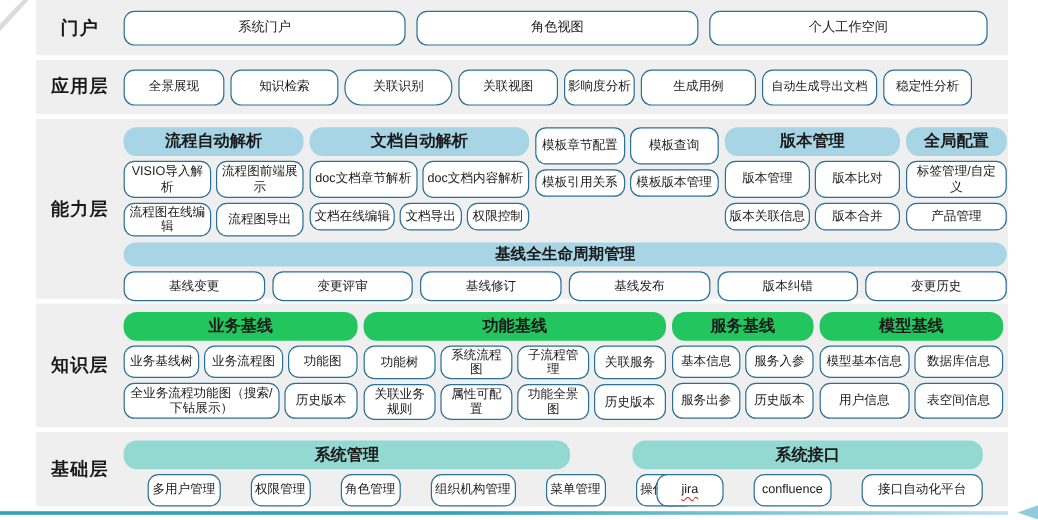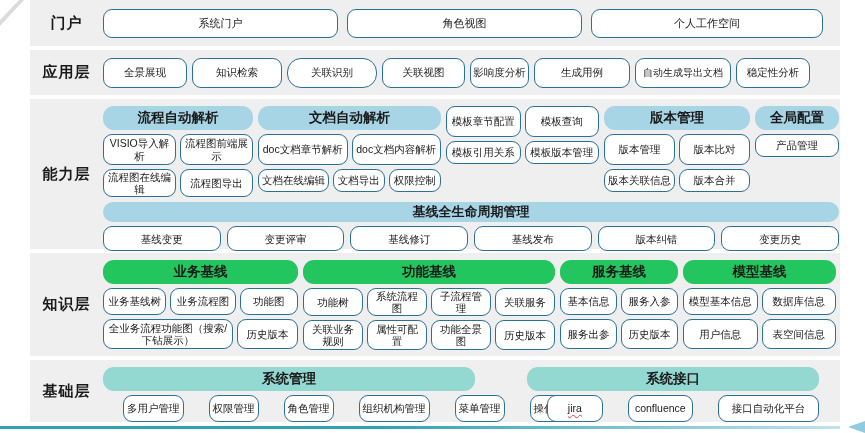--- a/index.html
+++ b/index.html
@@ -156,20 +156,23 @@
           <div class="btn">版本管理</div>
           <div class="btn">版本比对</div>
         </div>
         <div class="row cap-r2">
           <div class="btn">版本关联信息</div>
           <div class="btn">版本合并</div>
         </div>
       </div>
       <div class="group g-w5">
         <div class="hdr hdr-blue">全局配置</div>
+        <div class="row cap-r1">
+          <div class="btn">标签管理/自定义</div>
+        </div>
         <div class="row cap-r2">
           <div class="btn">产品管理</div>
         </div>
       </div>
     </div>
     <div class="hdr hdr-blue banner">基线全生命周期管理</div>
     <div class="row baseline-row">
       <div class="btn">基线变更</div>
       <div class="btn">变更评审</div>
       <div class="btn">基线修订</div>

